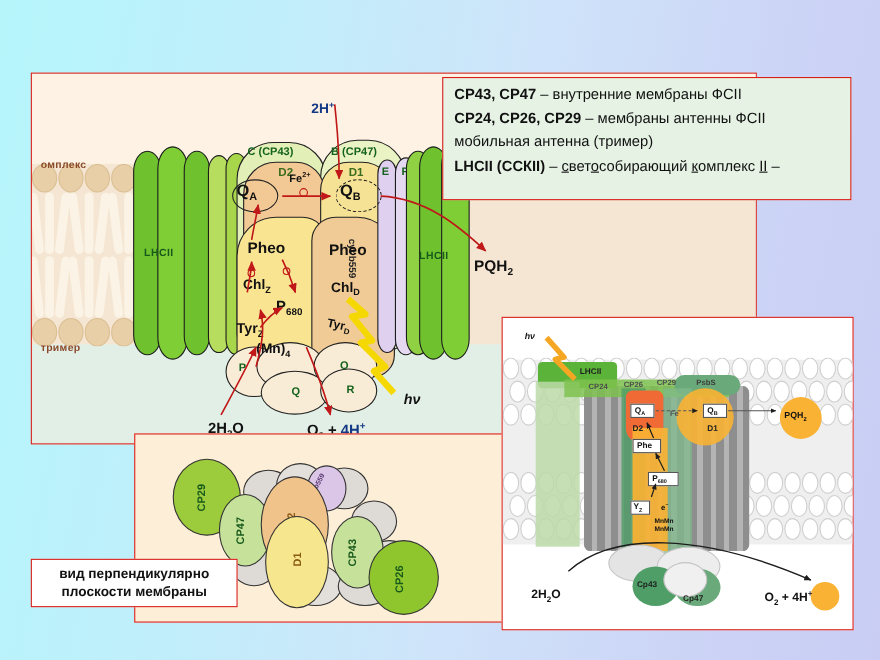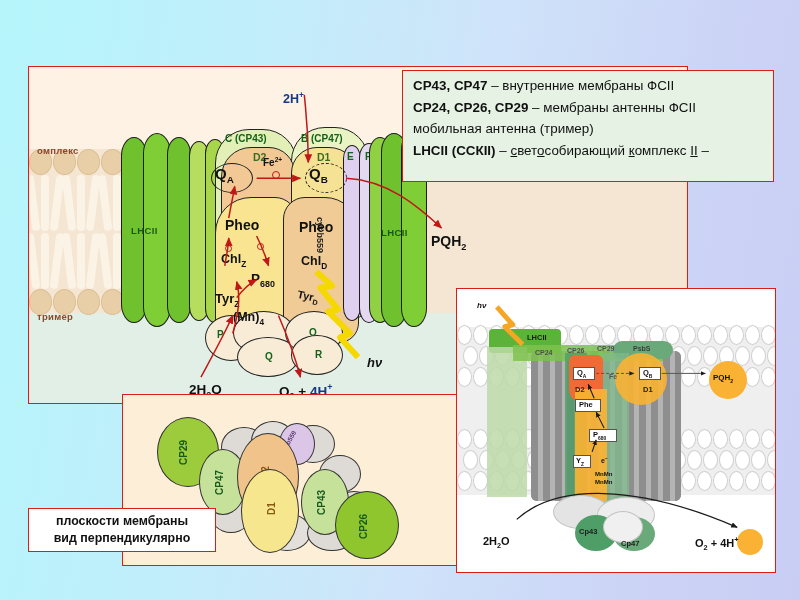--- a/index.html
+++ b/index.html
@@ -310,22 +310,22 @@
     <div class="oval-lbl" style="left:142px;top:108px;color:#8a5a14;transform:rotate(-90deg);">D1</div>
 
     <div class="oval" style="left:178px;top:74px;width:48px;height:66px;background:#c6e29a;"></div>
     <div class="oval-lbl" style="left:186px;top:102px;color:#17591b;transform:rotate(-90deg);">CP43</div>
 
     <div class="oval" style="left:212px;top:96px;width:64px;height:68px;background:#8fc62e;"></div>
     <div class="oval-lbl" style="left:228px;top:126px;color:#17591b;transform:rotate(-90deg);">CP26</div>
   </div>
 
   <div class="caption-box">
+    <span>вид перпендикулярно</span>
     <span>плоскости мембраны</span>
-    <span>вид перпендикулярно</span>
   </div>
 
   <div class="br-panel">
 
     <div style="position:absolute;left:0;top:38px;width:100%;height:168px;background:#efefef;"></div>
     <div id="br-lipids-top" style="position: absolute; left: 0px; top: 36px; width: 320px; height: 66px; overflow: hidden;">
         <div style="position: absolute; left: 0px; top: 0px; width: 15px; height: 20px; border: 1px solid rgb(207, 207, 207); border-radius: 50%; background: rgb(255, 255, 255);"></div>
         <div style="position: absolute; left: 16px; top: 0px; width: 15px; height: 20px; border: 1px solid rgb(207, 207, 207); border-radius: 50%; background: rgb(255, 255, 255);"></div>
         <div style="position: absolute; left: 32px; top: 0px; width: 15px; height: 20px; border: 1px solid rgb(207, 207, 207); border-radius: 50%; background: rgb(255, 255, 255);"></div>
         <div style="position: absolute; left: 48px; top: 0px; width: 15px; height: 20px; border: 1px solid rgb(207, 207, 207); border-radius: 50%; background: rgb(255, 255, 255);"></div>

